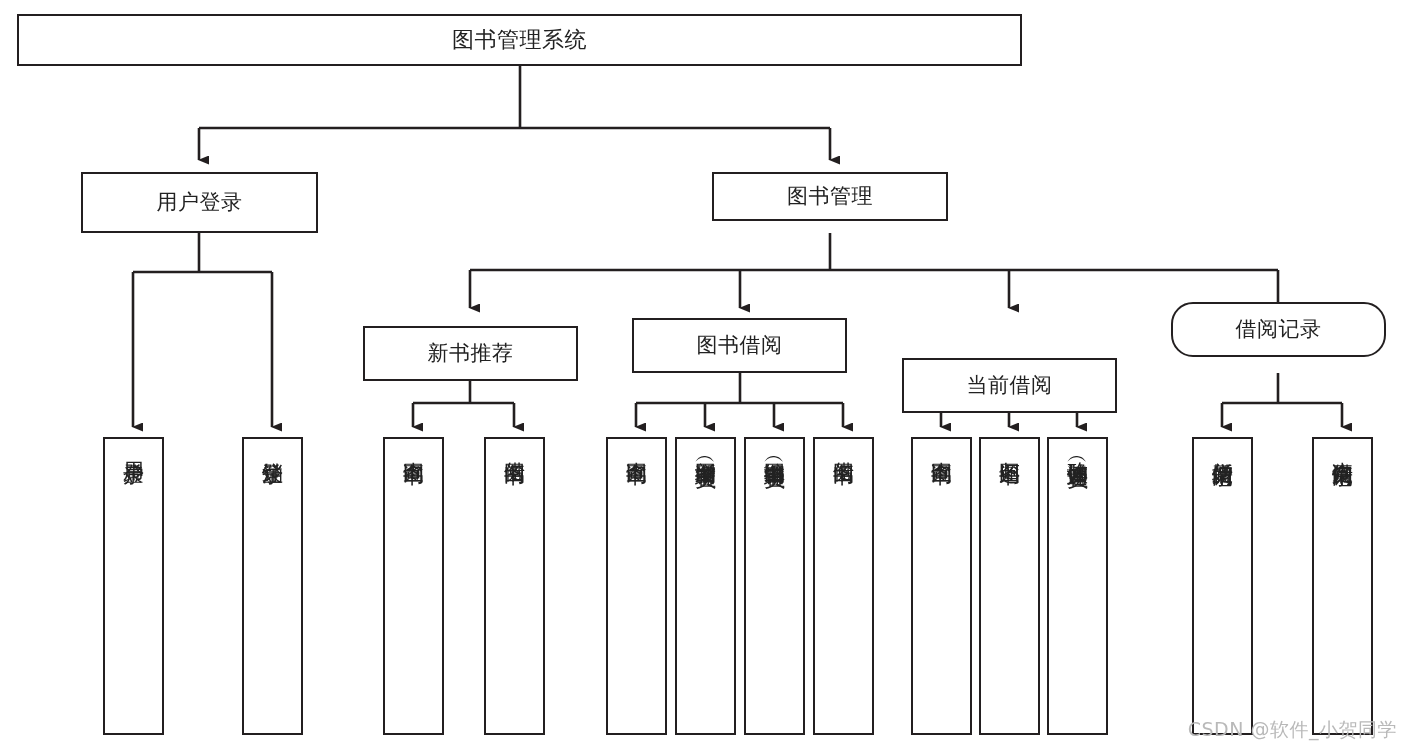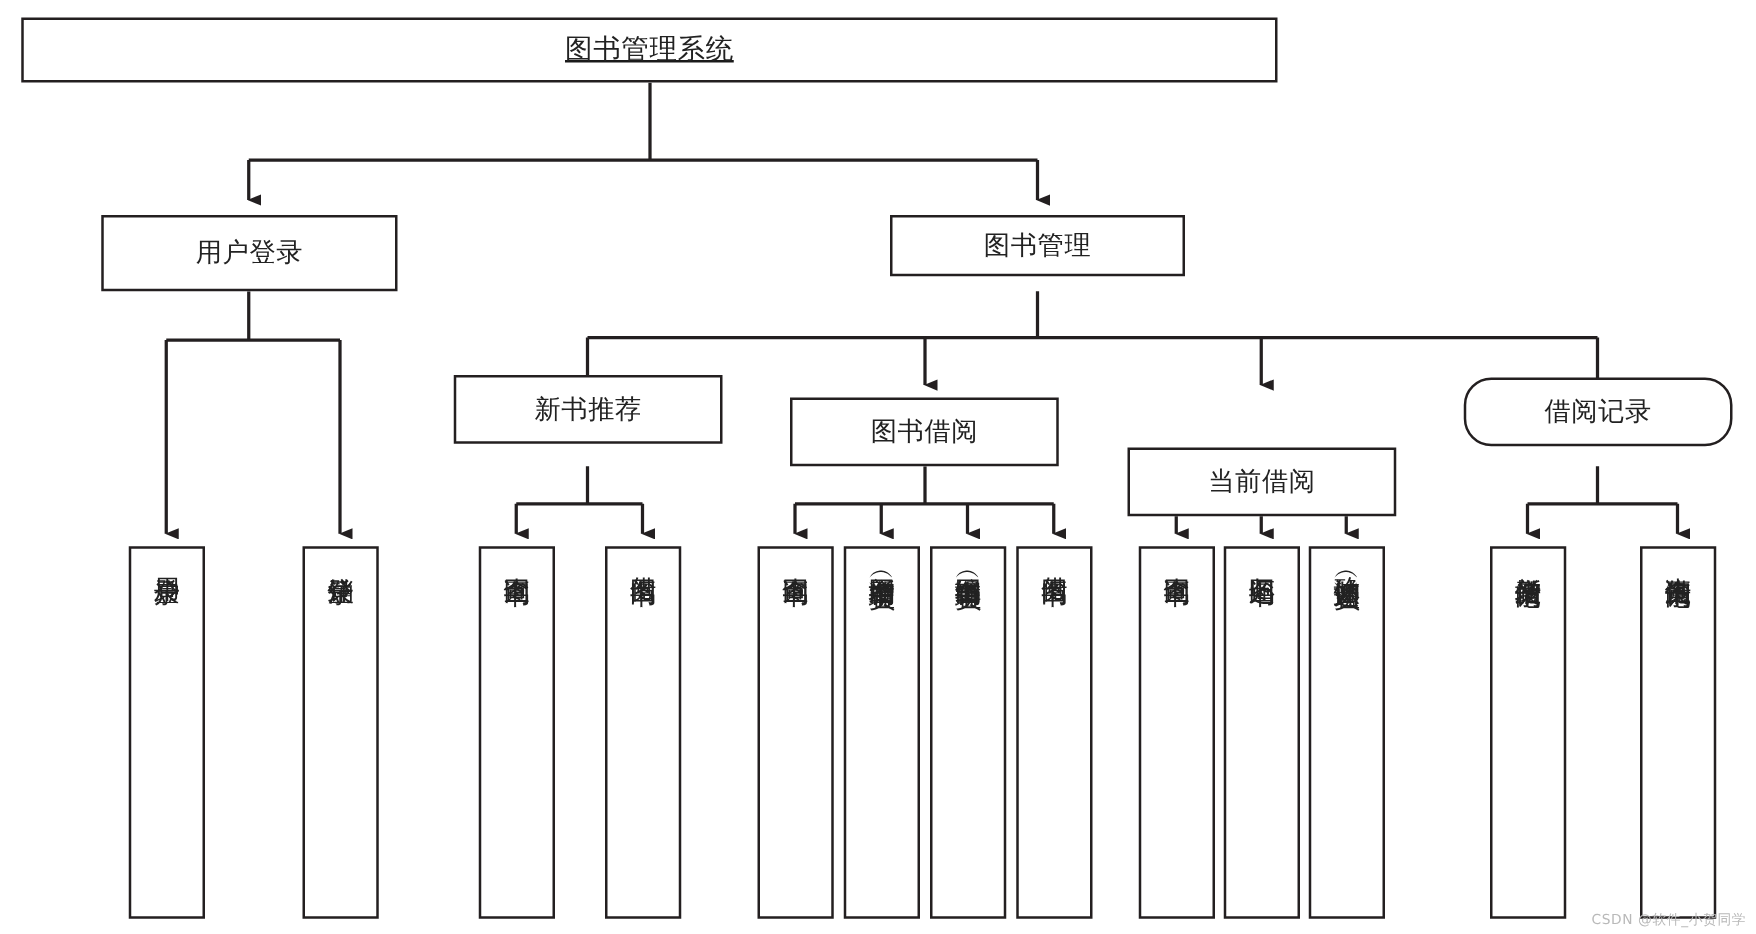--- a/index.html
+++ b/index.html
@@ -62,21 +62,21 @@
     text-orientation: upright;
     font-size: 21px;
     line-height: 1.05;
     letter-spacing: 1px;
     white-space: nowrap;
   }
   .watermark {
     position: absolute;
     right: 8px;
     bottom: 4px;
-    font-size: 11px;
+    font-size: 19px;
     color: #b9b9b9;
     letter-spacing: 0.5px;
     white-space: nowrap;
     font-family: "DejaVu Sans", "Liberation Sans", sans-serif;
   }
 </style>
 </head>
 <body>
 
 <div id="canvas">
@@ -124,32 +124,32 @@
       <path d="M1009,403 L1009,427" marker-end="url(#arrow)"></path>
       <path d="M1077,403 L1077,427" marker-end="url(#arrow)"></path>
 
       <path d="M1278,373 L1278,403"></path>
       <path d="M1222,403 L1342,403"></path>
       <path d="M1222,403 L1222,427" marker-end="url(#arrow)"></path>
       <path d="M1342,403 L1342,427" marker-end="url(#arrow)"></path>
     </g>
   </svg>
 
-  <div class="node horiz root" style="left:17px; top:14px; width:1005px; height:52px;text-decoration:underline;">
+  <div class="node horiz root" style="left:17px; top:14px; width:1005px; height:52px;">
     <span class="label">图书管理系统</span>
   </div>
 
   <div class="node horiz" style="left:81px; top:172px; width:237px; height:61px;">
     <span class="label">用户登录</span>
   </div>
   <div class="node horiz" style="left:712px; top:172px; width:236px; height:49px;">
     <span class="label">图书管理</span>
   </div>
 
-  <div class="node horiz" style="left:363px; top:300px; width:215px; height:55px;">
+  <div class="node horiz" style="left:363px; top:326px; width:215px; height:55px;">
     <span class="label">新书推荐</span>
   </div>
   <div class="node horiz" style="left:632px; top:318px; width:215px; height:55px;">
     <span class="label">图书借阅</span>
   </div>
   <div class="node horiz" style="left:902px; top:318px; width:215px; height:55px;margin-top:40px;">
     <span class="label">当前借阅</span>
   </div>
   <div class="node horiz" style="left:1171px; top:302px; width:215px; height:55px;border-radius:22px;">
     <span class="label">借阅记录</span>

